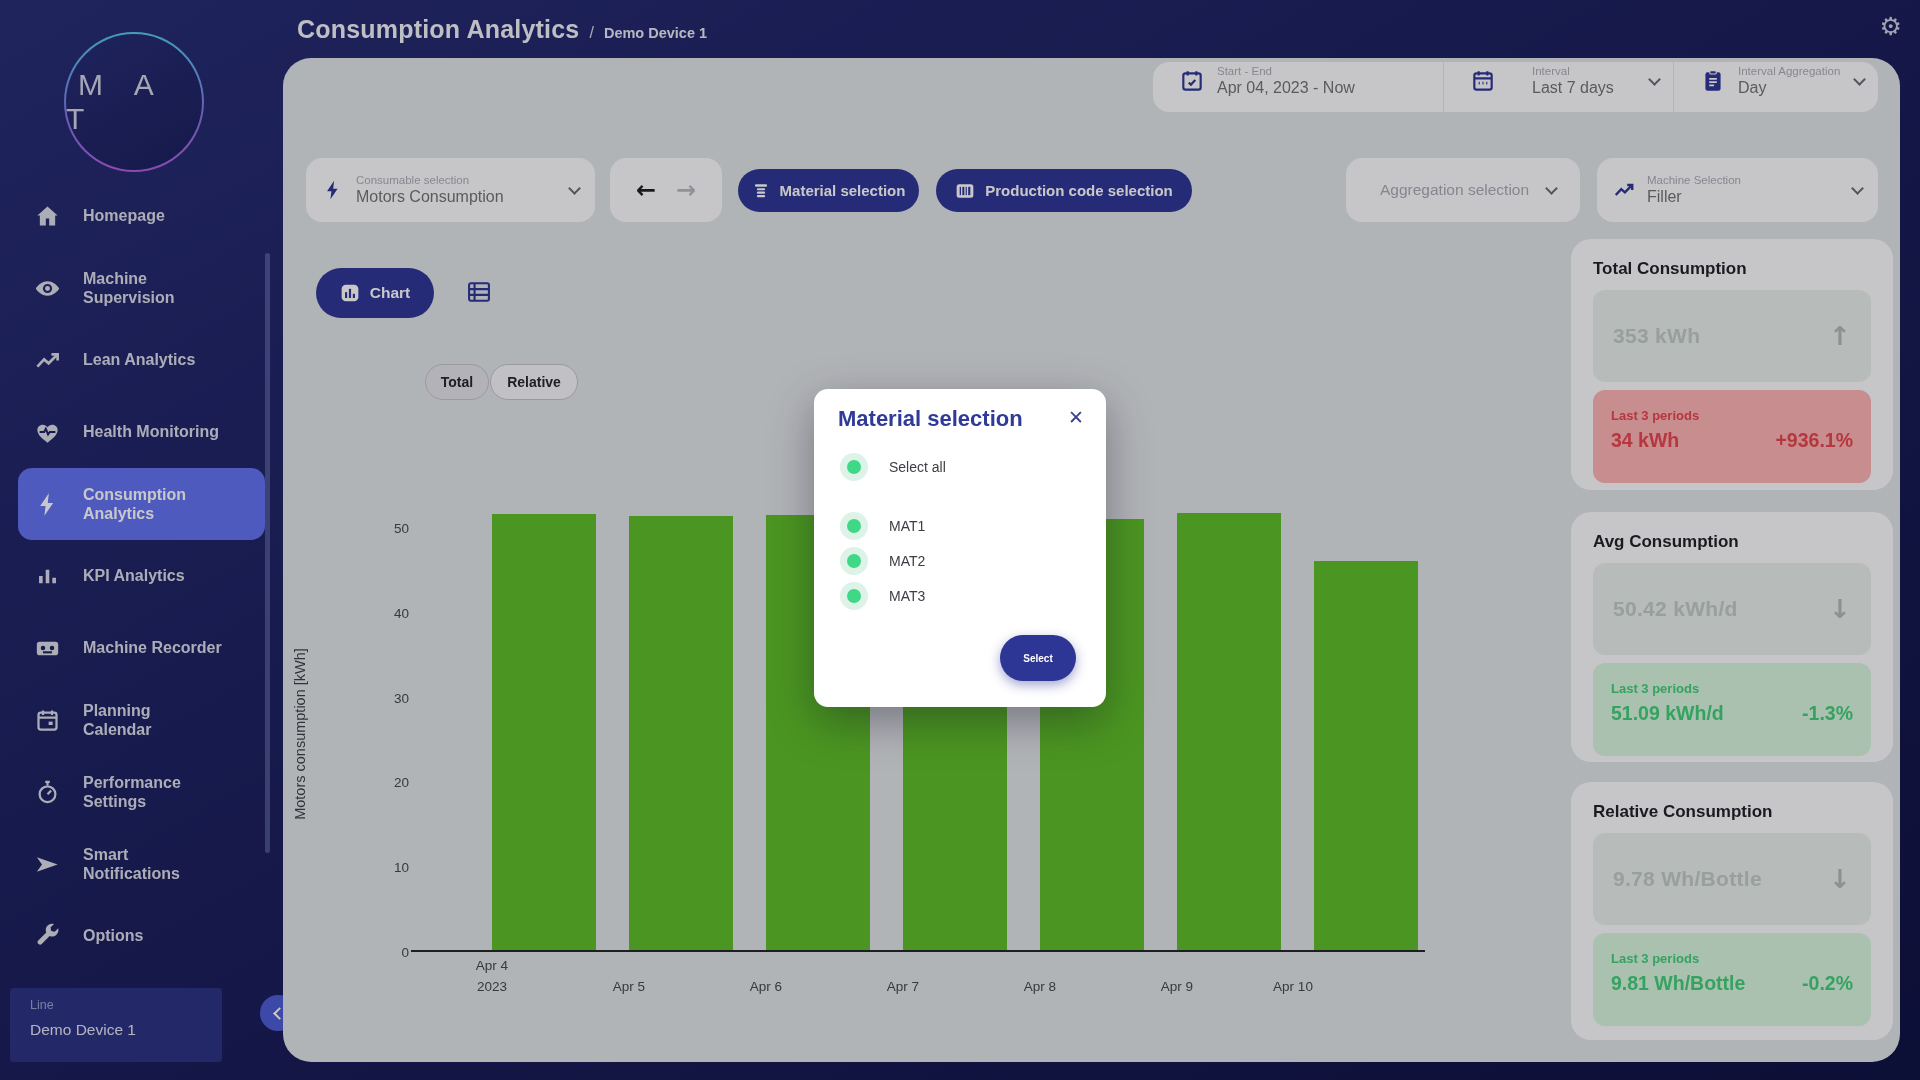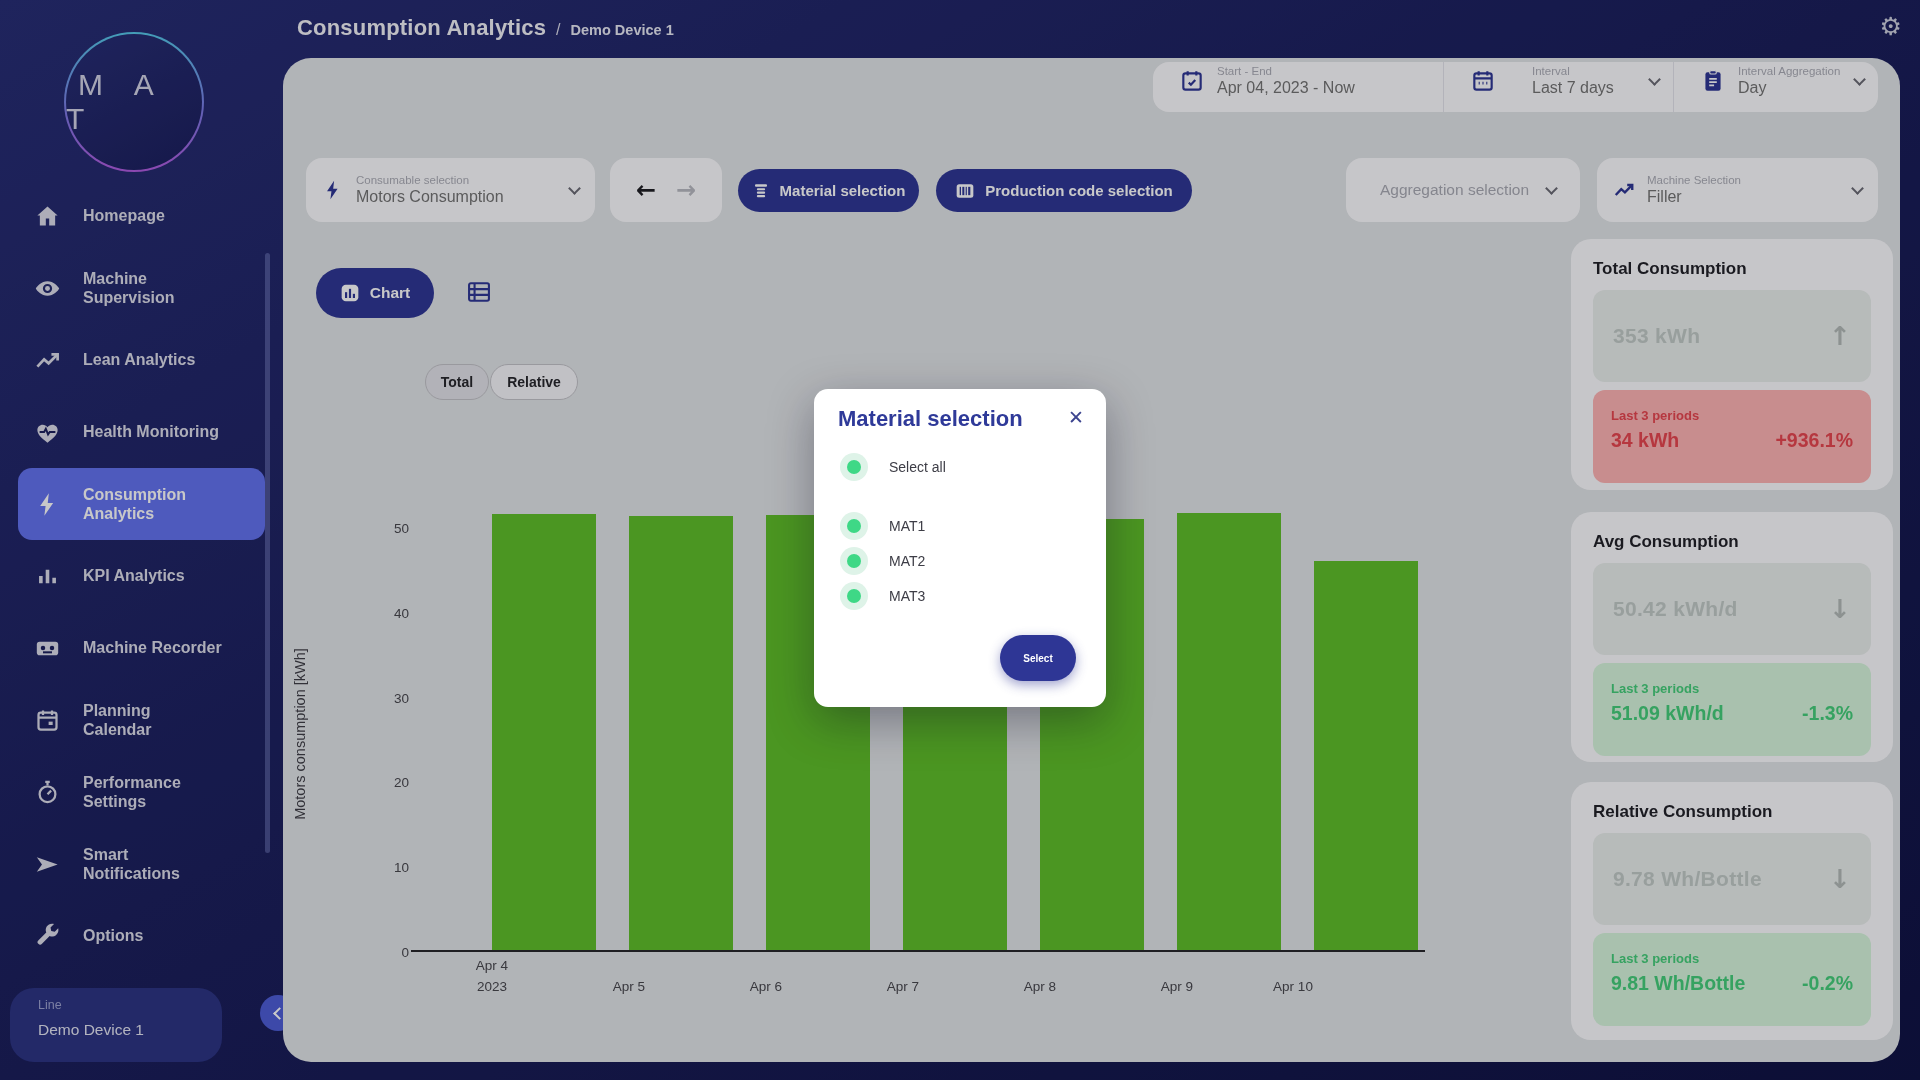--- a/index.html
+++ b/index.html
@@ -26,33 +26,33 @@
     color:#dcdde9; cursor:pointer;
   }
   .nav-item.active { background:#6372f0; color:#ffffff; }
   .nav-item .nicon { width:27px; height:27px; flex:0 0 27px; }
   .nav-item .nicon svg { display:block; width:100%; height:100%; }
   .nav-label { font-size:16px; font-weight:bold; line-height:1.2; }
   .sidebar-scroll { position:absolute; left:265px; top:253px; width:5px; height:600px;
     border-radius:3px; background:rgba(150,160,225,0.38); }
   .side-footer {
     position:absolute; left:10px; top:988px; width:212px; height:74px;
-    background:#2b3383; border-radius:24px; padding:10px 28px;
+    background:#2b3383; border-radius:4px; padding:10px 20px;
   }
   .side-footer .sf-label { font-size:12.5px; color:#9da2cf; }
   .side-footer .sf-value { font-size:15.5px; color:#e4e5f2; margin-top:9px; }
   .collapse-btn {
     position:absolute; left:260px; top:995px; width:36px; height:36px; border-radius:50%;
     background:#4c5cd6; display:flex; align-items:center; justify-content:center; cursor:pointer;
   }
   .collapse-btn .chev-left { width:9px; height:9px; border-left:2.5px solid #fff; border-bottom:2.5px solid #fff;
     transform:rotate(45deg); margin-left:3px; }
   
   .header { position:absolute; left:297px; top:0; height:58px; display:flex; align-items:baseline; gap:10px; padding-top:15px; }
-  .header .h-title { font-size:22px; font-weight:bold; color:#f2f2f8; letter-spacing:0.2px; }
+  .header .h-title { font-size:25px; font-weight:bold; color:#f2f2f8; letter-spacing:0.2px; }
   .header .h-sep { font-size:16px; color:#d9dae8; }
   .header .h-device { font-size:14.5px; font-weight:bold; color:#e8e9f4; }
   .gear { position:absolute; right:18px; top:12px; font-size:25px; color:#cdd0de;
     font-family:"DejaVu Sans", sans-serif; cursor:pointer; line-height:1.2; }
   
   .panel {
     position:absolute; left:283px; top:58px; width:1617px; height:1004px;
     background:#e2e5e8; border-radius:28px;
   }
   .wbox { background:#fdfdff; border-radius:16px; position:absolute; }

